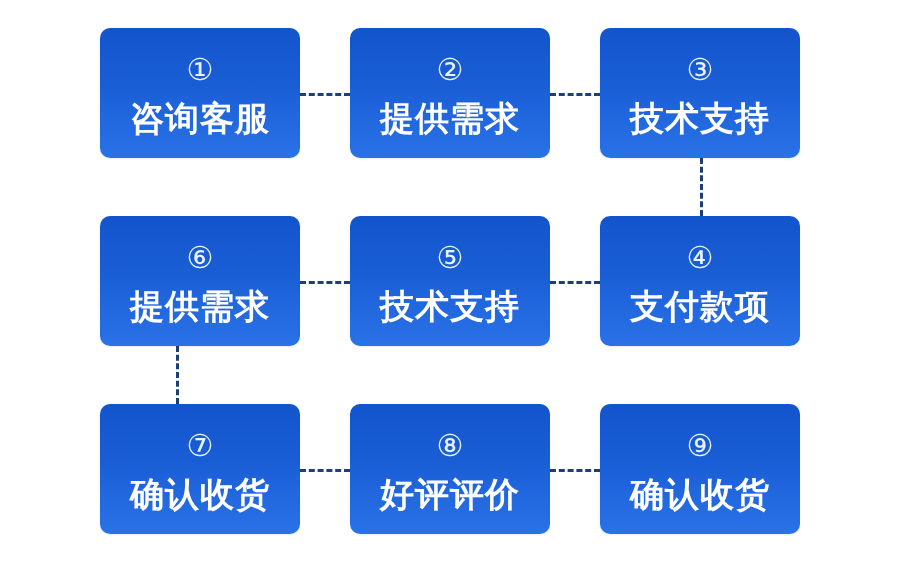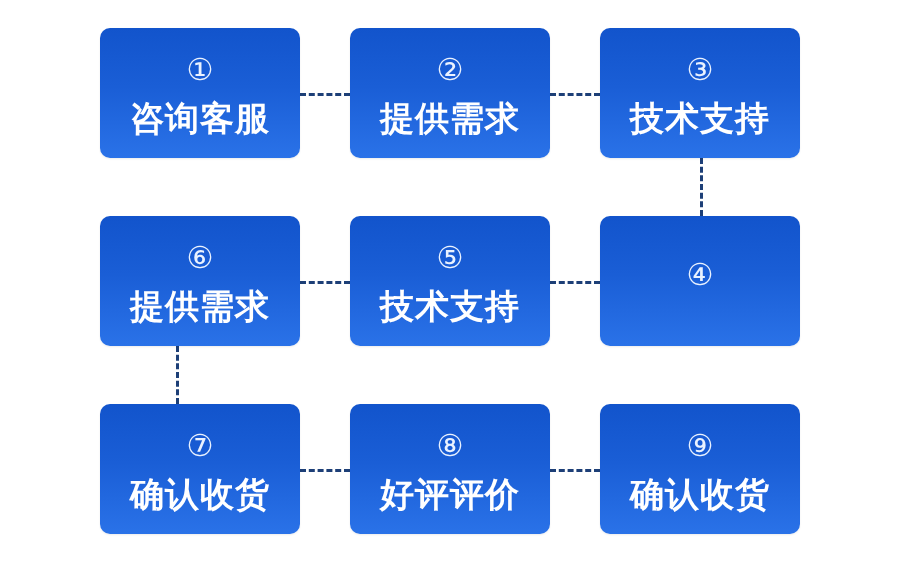--- a/index.html
+++ b/index.html
@@ -104,20 +104,21 @@
       <div class="node-label">提供需求</div>
     </div>
 
     <div class="node r0 c2">
       <div class="node-badge">③</div>
       <div class="node-label">技术支持</div>
     </div>
 
     <div class="node r1 c2">
       <div class="node-badge">④</div>
+      <div class="node-label">支付款项</div>
     </div>
 
     <div class="node r1 c1">
       <div class="node-badge">⑤</div>
       <div class="node-label">技术支持</div>
     </div>
 
     <div class="node r1 c0">
       <div class="node-badge">⑥</div>
       <div class="node-label">提供需求</div>

